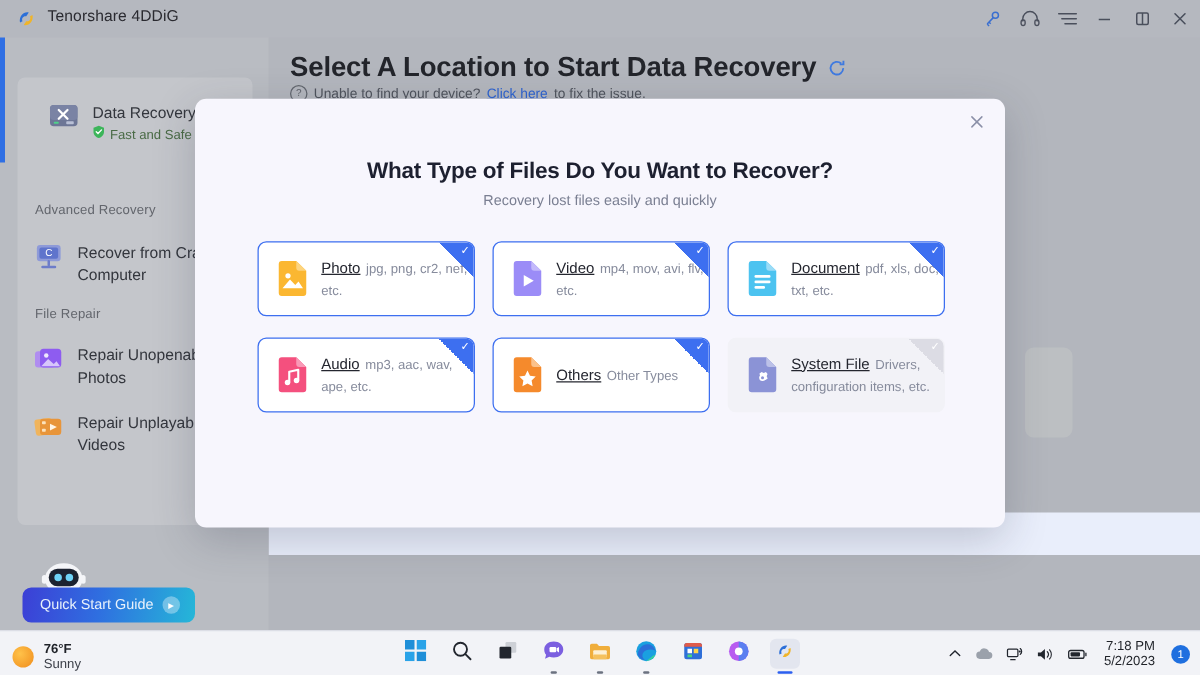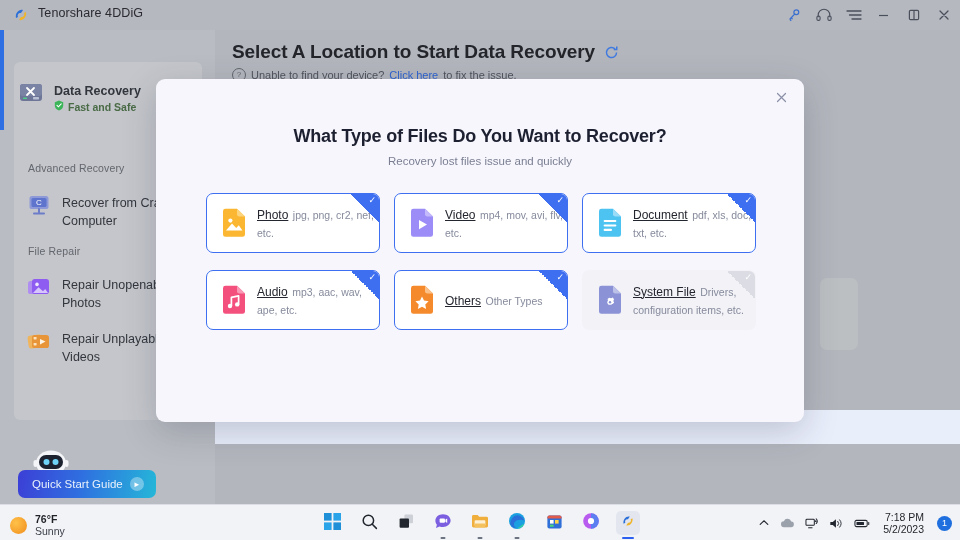--- a/index.html
+++ b/index.html
@@ -129,21 +129,21 @@
   }
 
   
   #main {
     position: absolute; left: 215px; top: 30px;
     width: 745px; height: 474px;
     background: #b3b6bd;
   }
   #main-title {
     position: absolute; left: 17px; top: 11px;
-    font-size: 19px; font-weight: bold; color: #23252b;
+    font-size: 22px; font-weight: bold; color: #23252b;
     display: flex; align-items: center; gap: 9px;
     letter-spacing: -.1px;
   }
   #refresh-icon { color: #3f7ae0; display:flex; }
   #main-sub {
     position: absolute; left: 17px; top: 38px;
     font-size: 11px; color: #4f535c;
     display: flex; align-items: center; gap: 5px;
   }
   #main-sub .qmark {
@@ -354,21 +354,21 @@
           </svg>
         </span>
       </div>
     </div>
 
     <div id="sidebar">
       <div id="sidebar-accent"></div>
 
       <div class="side-panel"></div>
 
-      <div class="side-item" style="position:absolute; left:8px; top:44px; width:180px;font-weight:bold;">
+      <div class="side-item" style="position:absolute; left:28px; top:44px; width:180px;">
         <span class="si-icon">
           <svg width="26" height="26" viewBox="0 0 26 26">
             <rect x="2" y="4" width="22" height="17" rx="3" fill="#6d7696"></rect>
             <rect x="2" y="4" width="22" height="12" rx="3" fill="#7a83a4"></rect>
             <path d="M9 8 L16 15 M16 8 L9 15" stroke="#fff" stroke-width="1.8" stroke-linecap="round"></path>
             <rect x="15" y="17" width="6" height="2.4" rx="0.6" fill="#b9c0d6"></rect>
             <rect x="5" y="17.4" width="4" height="1.6" rx="0.6" fill="#4fd08a"></rect>
           </svg>
         </span>
         <span class="si-text">
@@ -472,21 +472,21 @@
   </div>
 
   <div id="modal">
     <div id="modal-close">
       <svg width="13" height="13" viewBox="0 0 13 13" stroke="#8b90a8" stroke-width="1.2" stroke-linecap="round">
         <path d="M2.5 2.5 L10.5 10.5 M10.5 2.5 L2.5 10.5"></path>
       </svg>
     </div>
 
     <div id="modal-title">What Type of Files Do You Want to Recover?</div>
-    <div id="modal-sub">Recovery lost files issue and quickly</div>
+    <div id="modal-sub">Recovery lost files easily and quickly</div>
 
     <div id="card-grid">
 
       <div class="ftcard">
         <span class="ft-corner"></span>
         <span class="ft-check">✓</span>
         <span class="ft-icon">
           <svg width="26" height="30" viewBox="0 0 26 30">
             <path d="M2 3.2 a2.4 2.4 0 0 1 2.4-2.4 H16 L24 8.6 V26.4 a2.4 2.4 0 0 1 -2.4 2.4 H4.4 A2.4 2.4 0 0 1 2 26.4 Z" fill="#fbb731"></path>
             <path d="M16 .8 L24 8.6 H18.4 A2.4 2.4 0 0 1 16 6.2 Z" fill="#fdd47e"></path>

